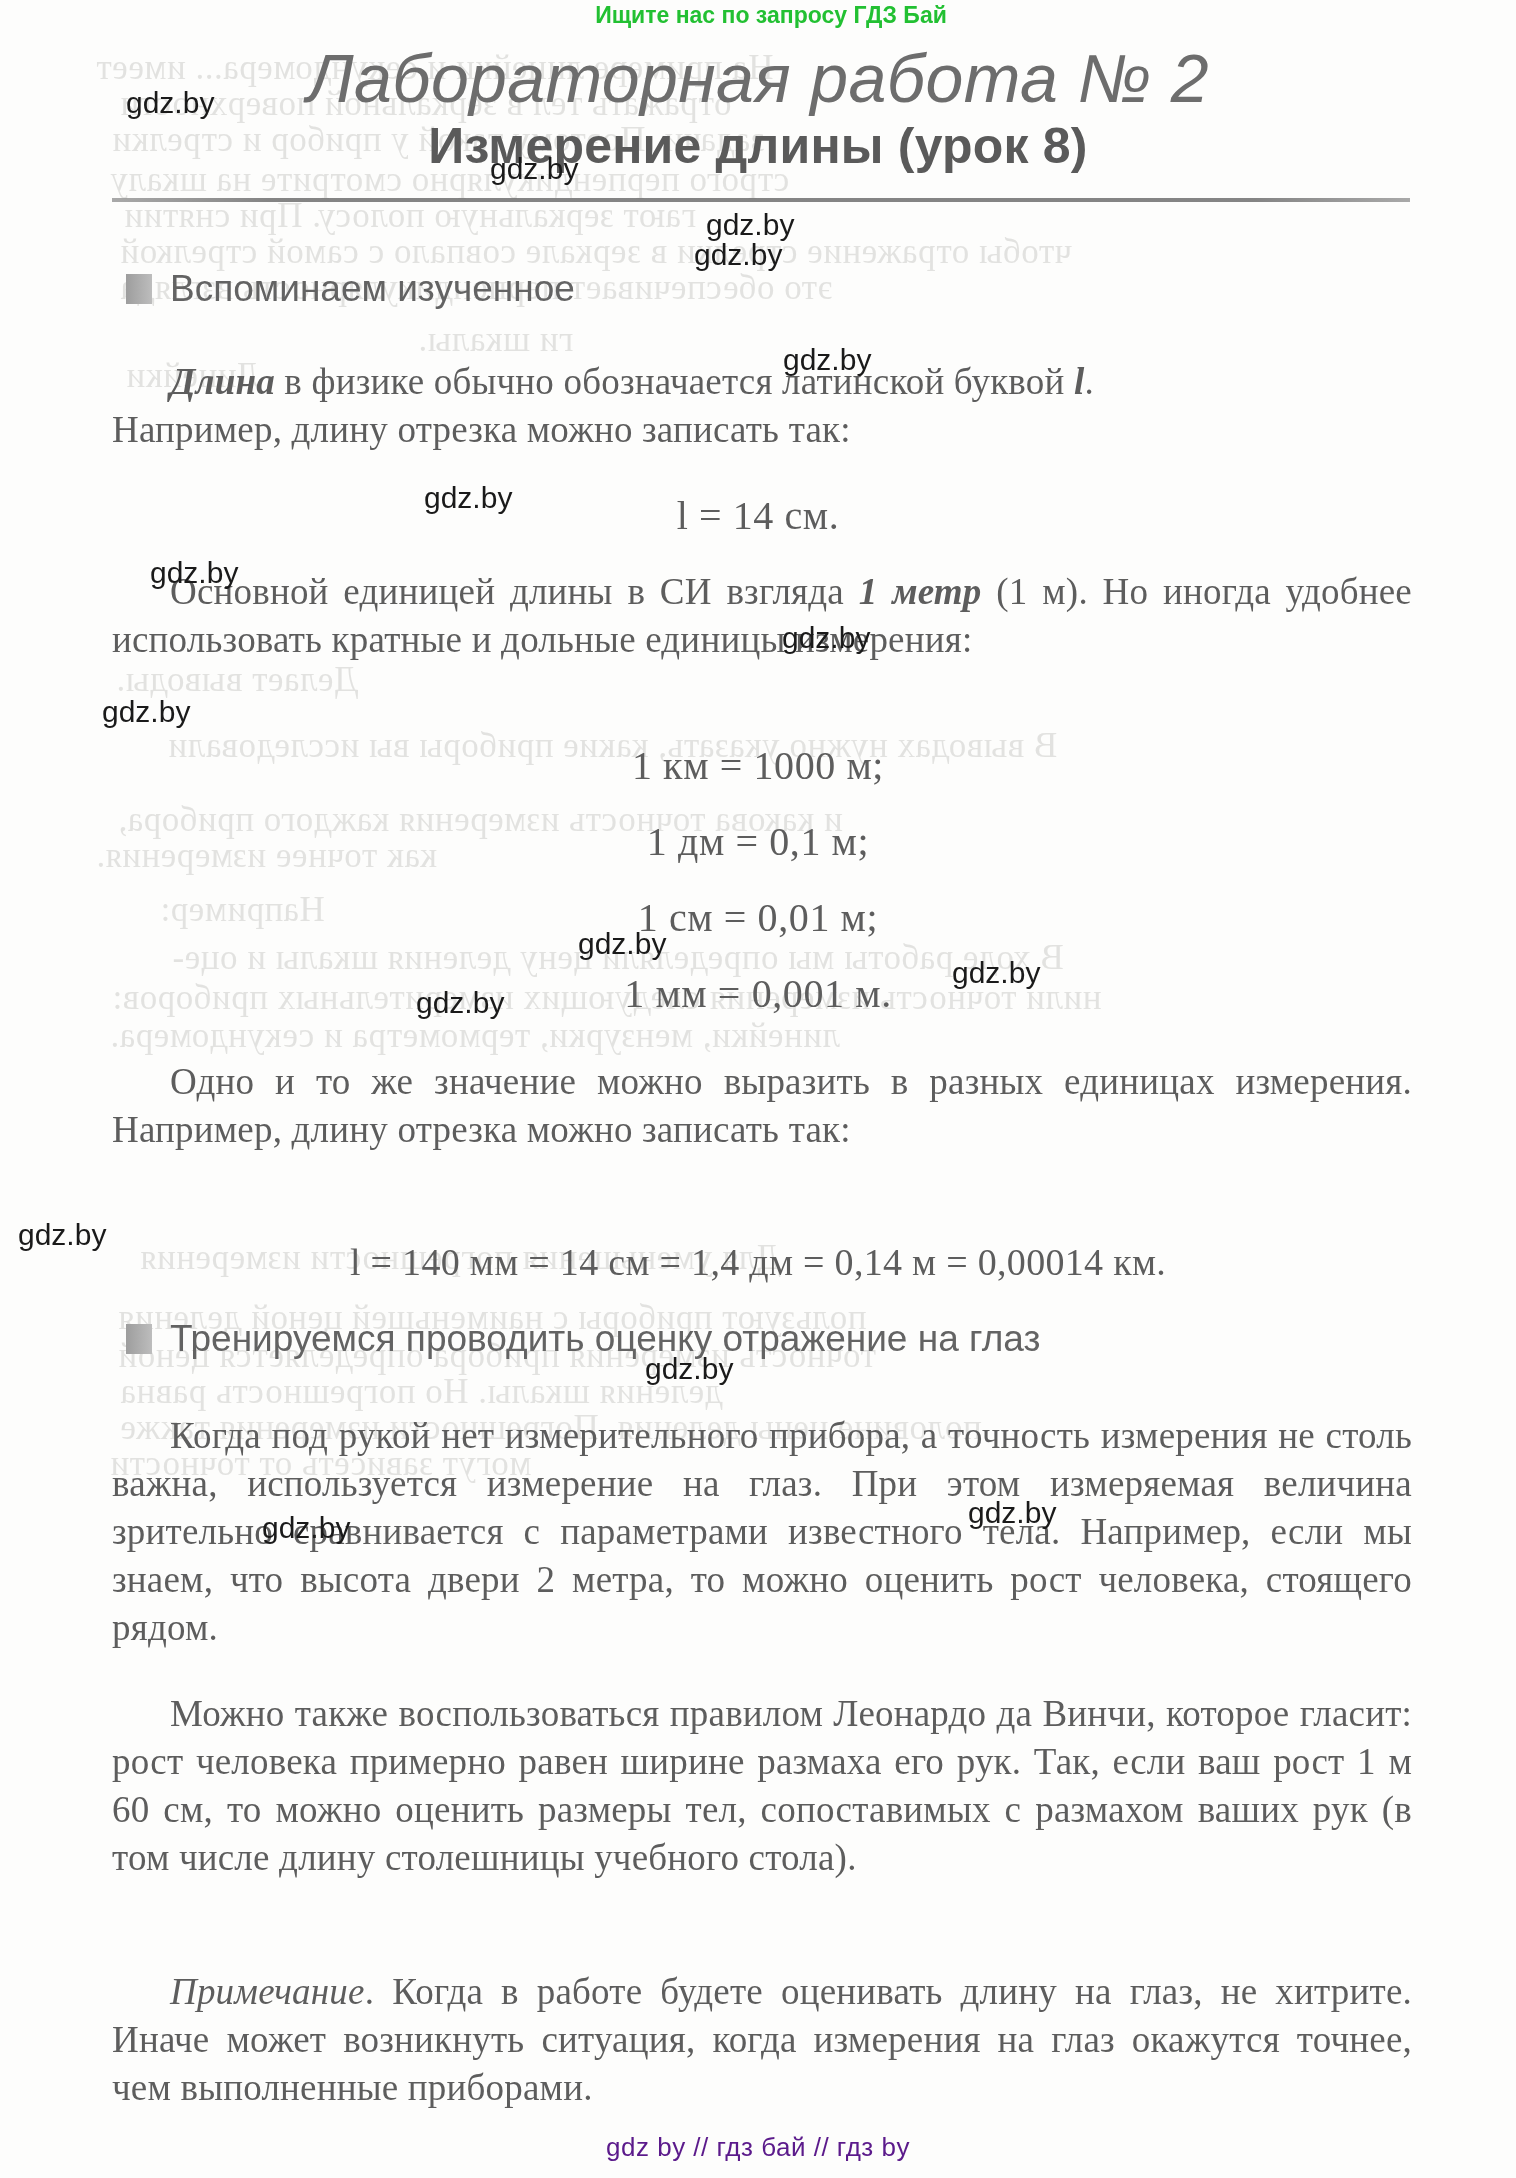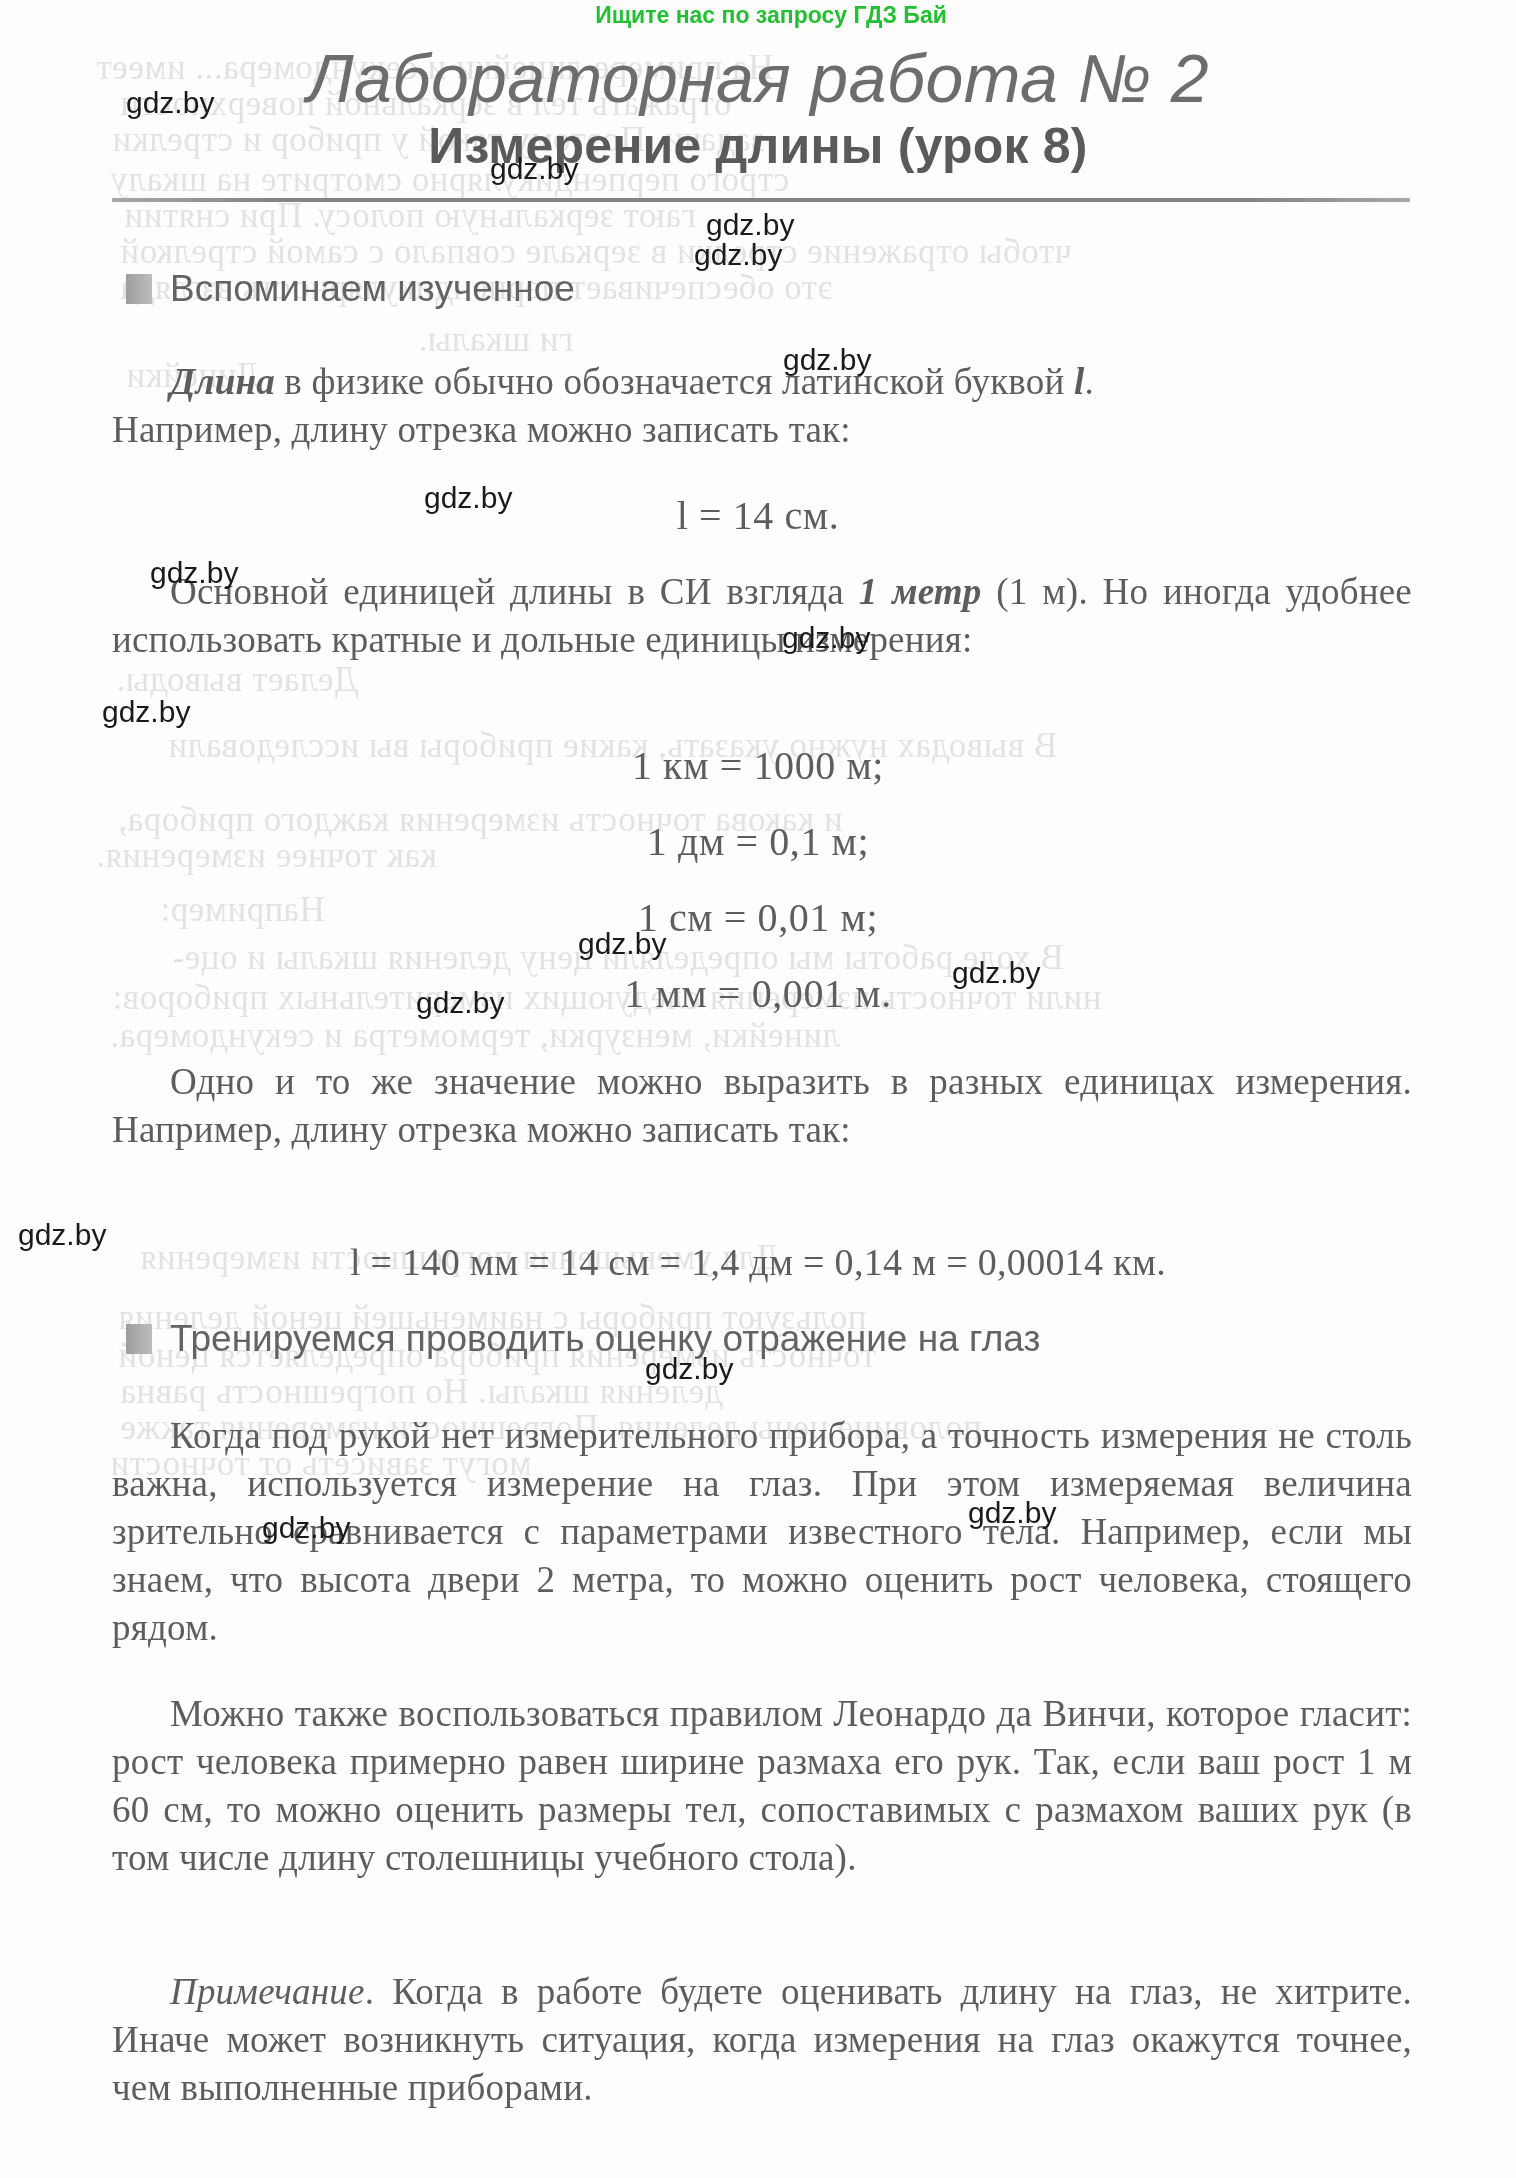--- a/index.html
+++ b/index.html
@@ -273,14 +273,15 @@
       <div class="wm" style="left: 102px; top: 695px;">gdz.by</div>
       <div class="wm" style="left: 578px; top: 927px;">gdz.by</div>
       <div class="wm" style="left: 952px; top: 956px;">gdz.by</div>
       <div class="wm" style="left: 416px; top: 986px;">gdz.by</div>
       <div class="wm" style="left: 18px; top: 1218px;">gdz.by</div>
       <div class="wm" style="left: 645px; top: 1352px;">gdz.by</div>
       <div class="wm" style="left: 968px; top: 1496px;">gdz.by</div>
       <div class="wm" style="left: 262px; top: 1511px;">gdz.by</div>
     </div>
 
+  <div class="footer">gdz by  //  гдз бай  //  гдз by</div>
 
 </div>
 
 </body></html>

